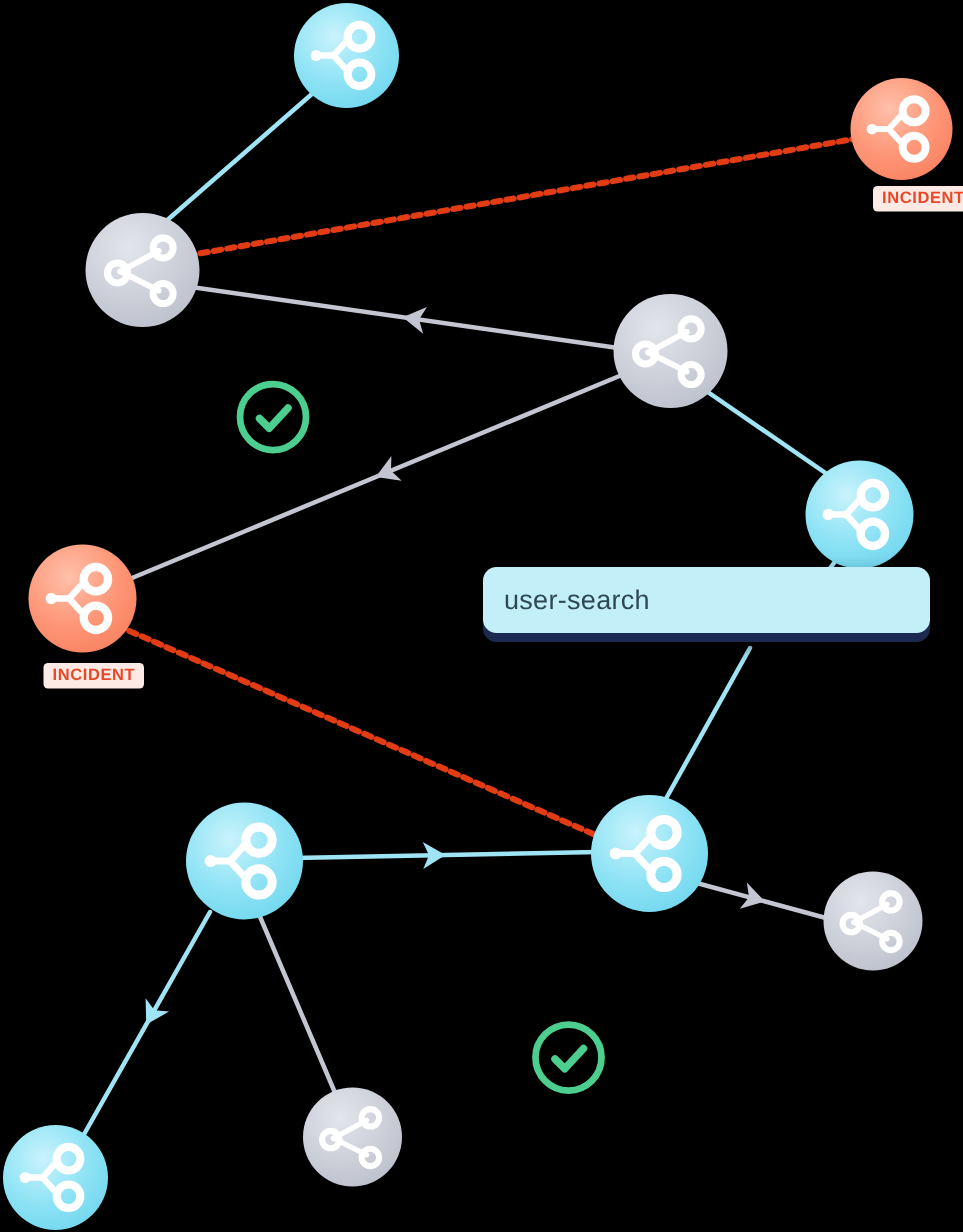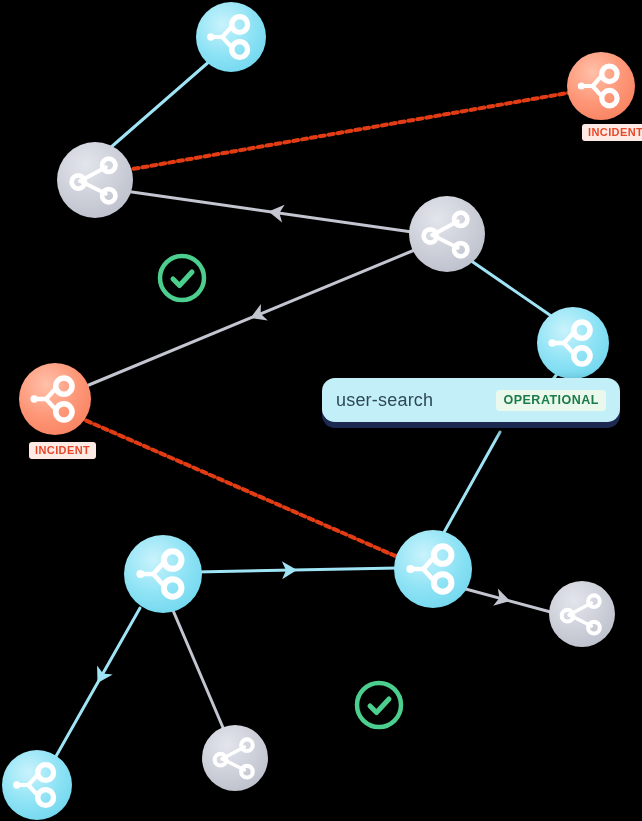--- a/index.html
+++ b/index.html
@@ -256,21 +256,20 @@
         <circle cx="182" cy="278" r="22" fill="none" stroke="#4ccf8e" stroke-width="4.5"></circle>
         <path d="M 173 279 L 179.5 285.5 L 192 272" fill="none" stroke="#4ccf8e" stroke-width="5" stroke-linecap="round" stroke-linejoin="round"></path>
       </g>
       <g>
         <circle cx="379" cy="705" r="22" fill="none" stroke="#4ccf8e" stroke-width="4.5"></circle>
         <path d="M 370 706 L 376.5 712.5 L 389 699" fill="none" stroke="#4ccf8e" stroke-width="5" stroke-linecap="round" stroke-linejoin="round"></path>
       </g>
     </g>
 </svg>
 
-<div class="tooltip" id="node-tooltip" style="left:322px; top:378px; width:298px;border-radius:13px;">
+<div class="tooltip" id="node-tooltip" style="left:322px; top:378px; width:298px;">
   <span class="tooltip-title">user-search</span>
-  <span class="tooltip-status">OPERATIONAL</span>
 </div>
 
 <div id="badges-layer">
     <div class="badge badge-incident" style="left: 570px; top: 124px;">INCIDENT</div>
     <div class="badge badge-incident" style="left: 17px; top: 442px;">INCIDENT</div>
   </div>
 
 </body></html>

